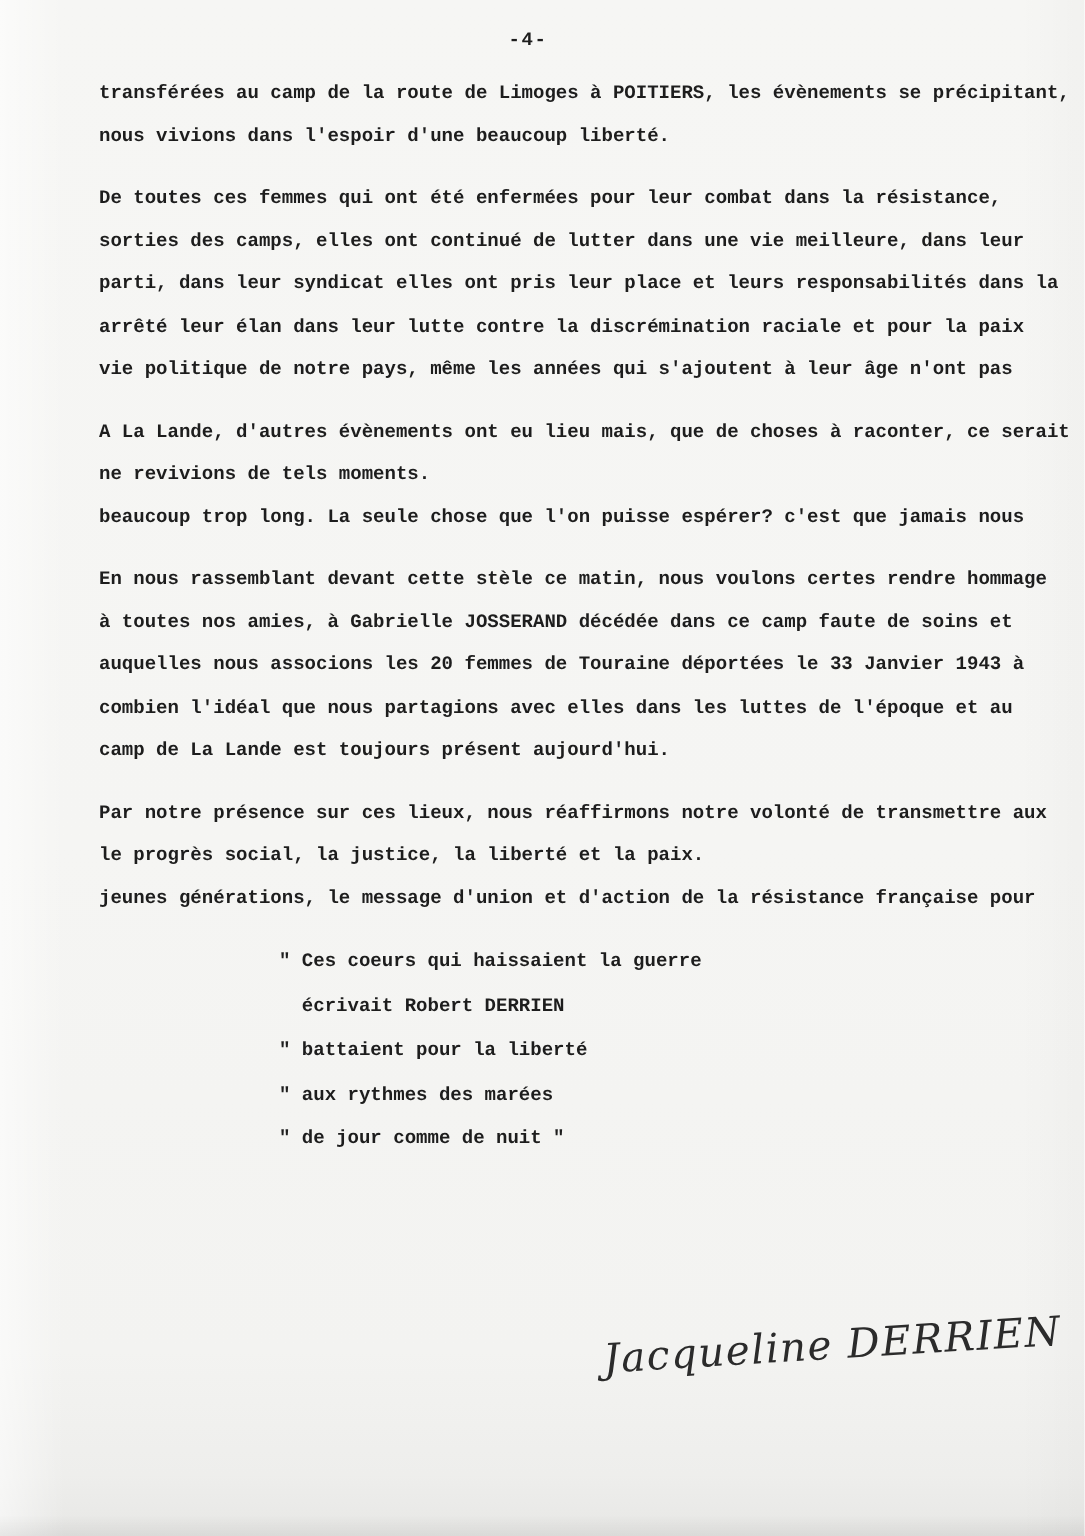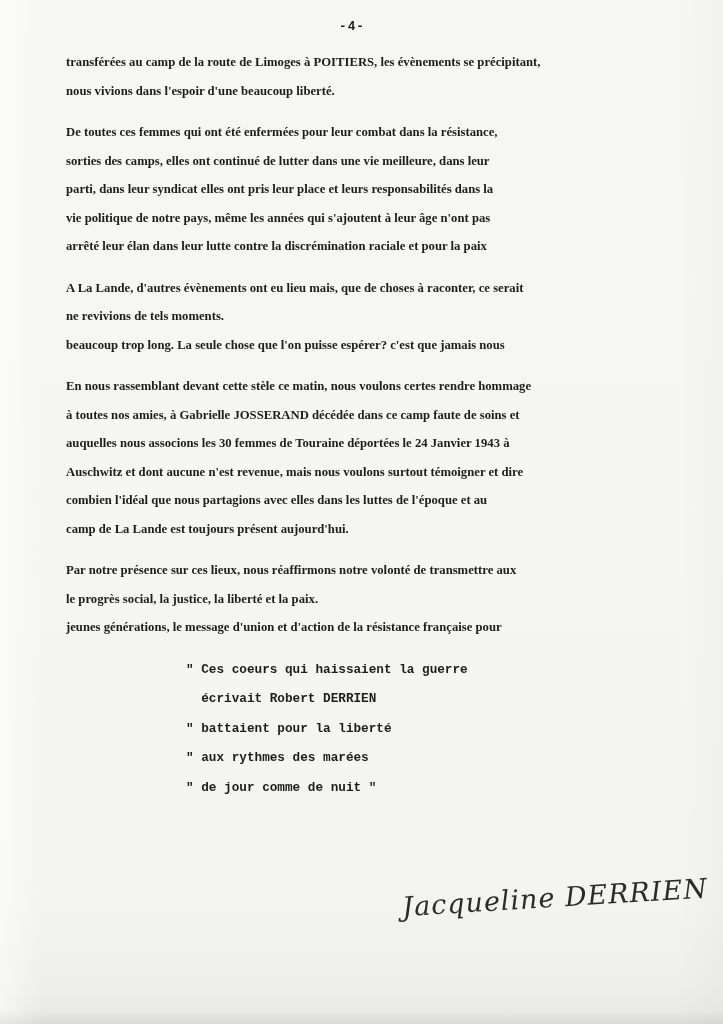--- a/index.html
+++ b/index.html
@@ -46,21 +46,20 @@
   }
   .page-number {
     width: 572px;
     text-align: center;
     line-height: 18px;
     margin: 0 0 12px 0;
     letter-spacing: 1px;
   }
   .para {
     margin: 0 17px 13px 0;
-    font-family: Liberation Serif, serif;
   }
   .line {
     white-space: pre;
     line-height: 28.5px;
     height: 28.5px;
   }
   .quote-block {
     margin: 3px 0 0 120px;
   }
   .quote-block .line {
@@ -101,35 +100,34 @@
     <div class="para">
       <div class="line">transférées au camp de la route de Limoges à POITIERS, les évènements se précipitant,</div>
       <div class="line">nous vivions dans l'espoir d'une beaucoup liberté.</div>
     </div>
 
 
     <div class="para">
       <div class="line">De toutes ces femmes qui ont été enfermées pour leur combat dans la résistance,</div>
       <div class="line">sorties des camps, elles ont continué de lutter dans une vie meilleure, dans leur</div>
       <div class="line">parti, dans leur syndicat elles ont pris leur place et leurs responsabilités dans la</div>
+      <div class="line">arrêté leur élan dans leur lutte contre la discrémination raciale et pour la paix</div>
       <div class="line">vie politique de notre pays, même les années qui s'ajoutent à leur âge n'ont pas</div>
-      <div class="line">arrêté leur élan dans leur lutte contre la discrémination raciale et pour la paix</div>
     </div>
 
     <div class="para">
       <div class="line">A La Lande, d'autres évènements ont eu lieu mais, que de choses à raconter, ce serait</div>
       <div class="line">ne revivions de tels moments.</div>
       <div class="line">beaucoup trop long. La seule chose que l'on puisse espérer? c'est que jamais nous</div>
     </div>
 
     <div class="para">
       <div class="line">En nous rassemblant devant cette stèle ce matin, nous voulons certes rendre hommage</div>
       <div class="line">à toutes nos amies, à Gabrielle JOSSERAND décédée dans ce camp faute de soins et</div>
-      <div class="line">auquelles nous associons les 30 femmes de Touraine déportées le 24 Janvier 1943 à</div>
-      <div class="line">Auschwitz et dont aucune n'est revenue, mais nous voulons surtout témoigner et dire</div>
+      <div class="line">auquelles nous associons les 20 femmes de Touraine déportées le 33 Janvier 1943 à</div>
       <div class="line">combien l'idéal que nous partagions avec elles dans les luttes de l'époque et au</div>
       <div class="line">camp de La Lande est toujours présent aujourd'hui.</div>
     </div>
 
     <div class="para">
       <div class="line">Par notre présence sur ces lieux, nous réaffirmons notre volonté de transmettre aux</div>
       <div class="line">le progrès social, la justice, la liberté et la paix.</div>
       <div class="line">jeunes générations, le message d'union et d'action de la résistance française pour</div>
     </div>
 

